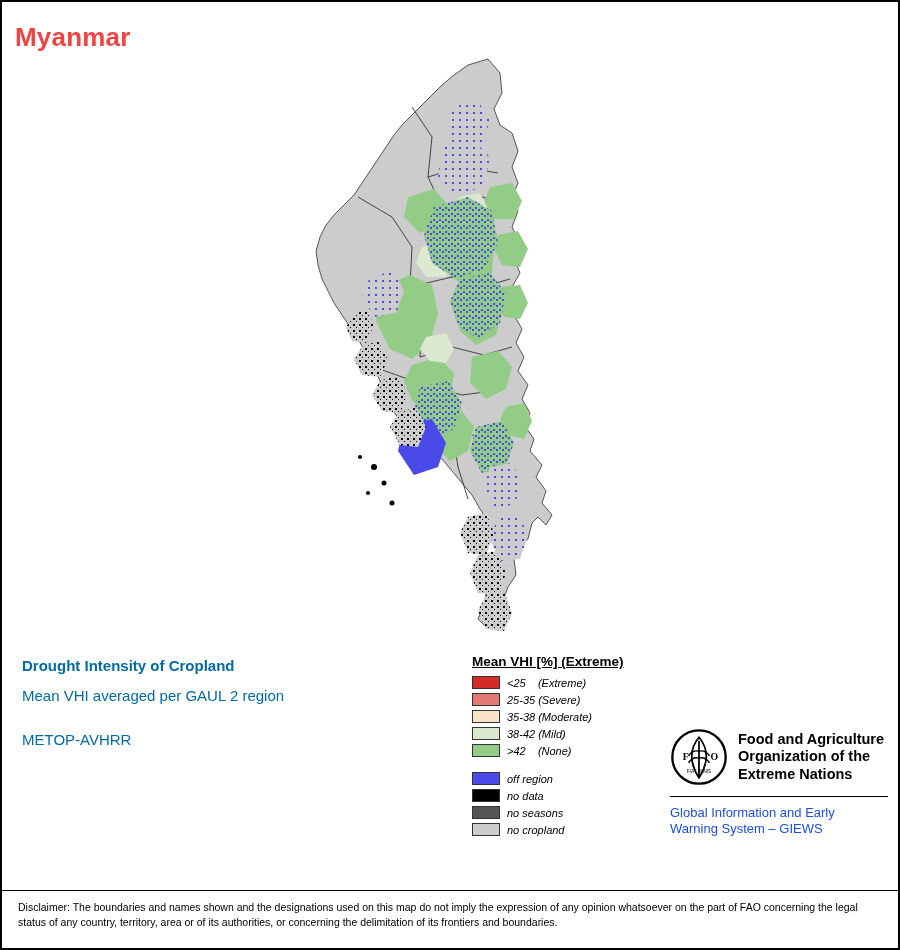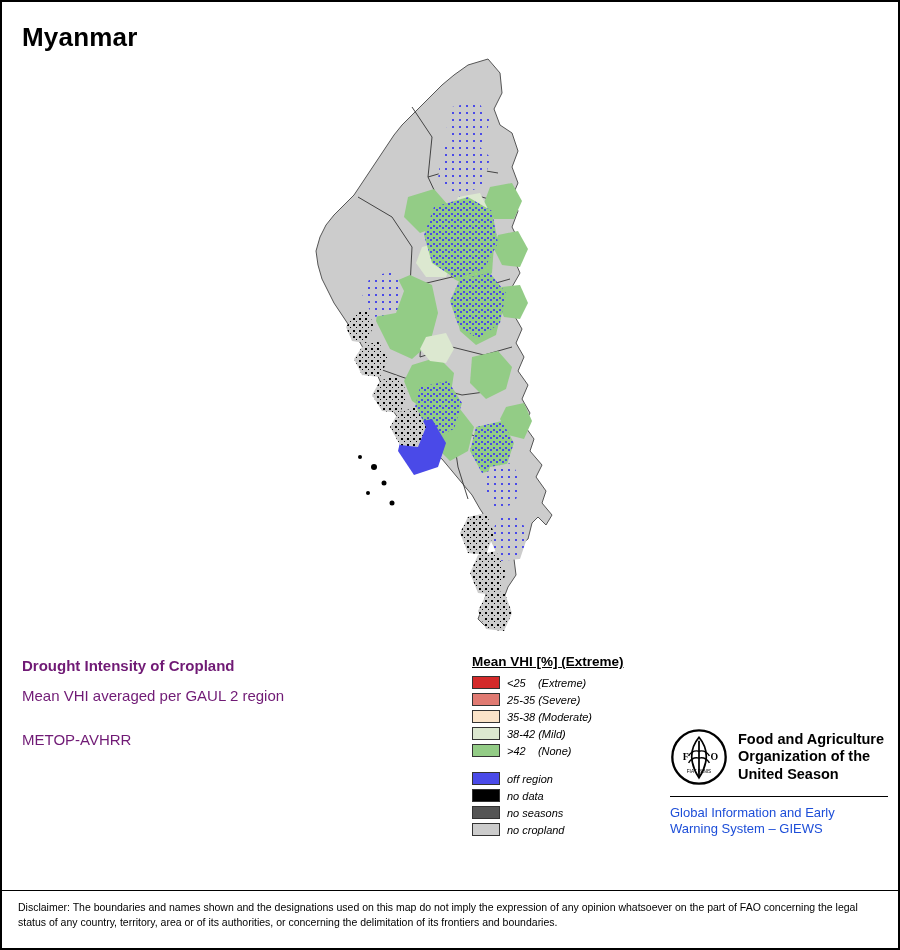--- a/index.html
+++ b/index.html
@@ -16,25 +16,25 @@
     height: 950px;
     background: #ffffff;
     border: 2px solid #000000;
     box-sizing: border-box;
     overflow: hidden;
   }
 
   
   #map-title {
     position: absolute;
-    left: 20px;
+    left: 13px;
     top: 20px;
     font-size: 26px;
     font-weight: bold;
-    color: #000000;
+    color: #ef4444;
     letter-spacing: 0.2px;
   }
 
   
   #map-area {
     position: absolute;
     left: 260px;
     top: 45px;
     width: 400px;
     height: 590px;
@@ -43,21 +43,21 @@
 
   
   #caption-block {
     position: absolute;
     left: 20px;
     top: 655px;
     width: 440px;
   }
   .cap-line {
     font-size: 15px;
-    color: #701a75;
+    color: #0369a1;
     margin-bottom: 12px;
     line-height: 1.2;
   }
   .cap-line.bold { font-weight: bold; }
   .cap-gap { height: 14px; }
 
   
   #legend {
     position: absolute;
     left: 470px;
@@ -312,21 +312,21 @@
         <path d="M50,52 C42,50 36,54 32,60" fill="none" stroke="#000000" stroke-width="2.5"></path>
         <path d="M50,40 C58,38 64,42 68,48" fill="none" stroke="#000000" stroke-width="2.5"></path>
         <path d="M50,52 C58,50 64,54 68,60" fill="none" stroke="#000000" stroke-width="2.5"></path>
         <text x="22" y="56" font-family="Liberation Serif, serif" font-size="17" font-weight="bold" fill="#000000">F</text>
         <text x="70" y="56" font-family="Liberation Serif, serif" font-size="17" font-weight="bold" fill="#000000">O</text>
         <text x="50" y="78" font-family="Liberation Sans, sans-serif" font-size="8" text-anchor="middle" fill="#000000">FIAT PANIS</text>
       </svg>
       <div id="fao-name">
         <div>Food and Agriculture</div>
         <div>Organization of the</div>
-        <div>United Season</div>
+        <div>Extreme Nations</div>
       </div>
     </div>
     <div id="fao-rule"></div>
     <div id="fao-sub">
       <div>Global Information and Early</div>
       <div>Warning System – GIEWS</div>
     </div>
   </div>
 
   <div id="disclaimer-sep"></div>

